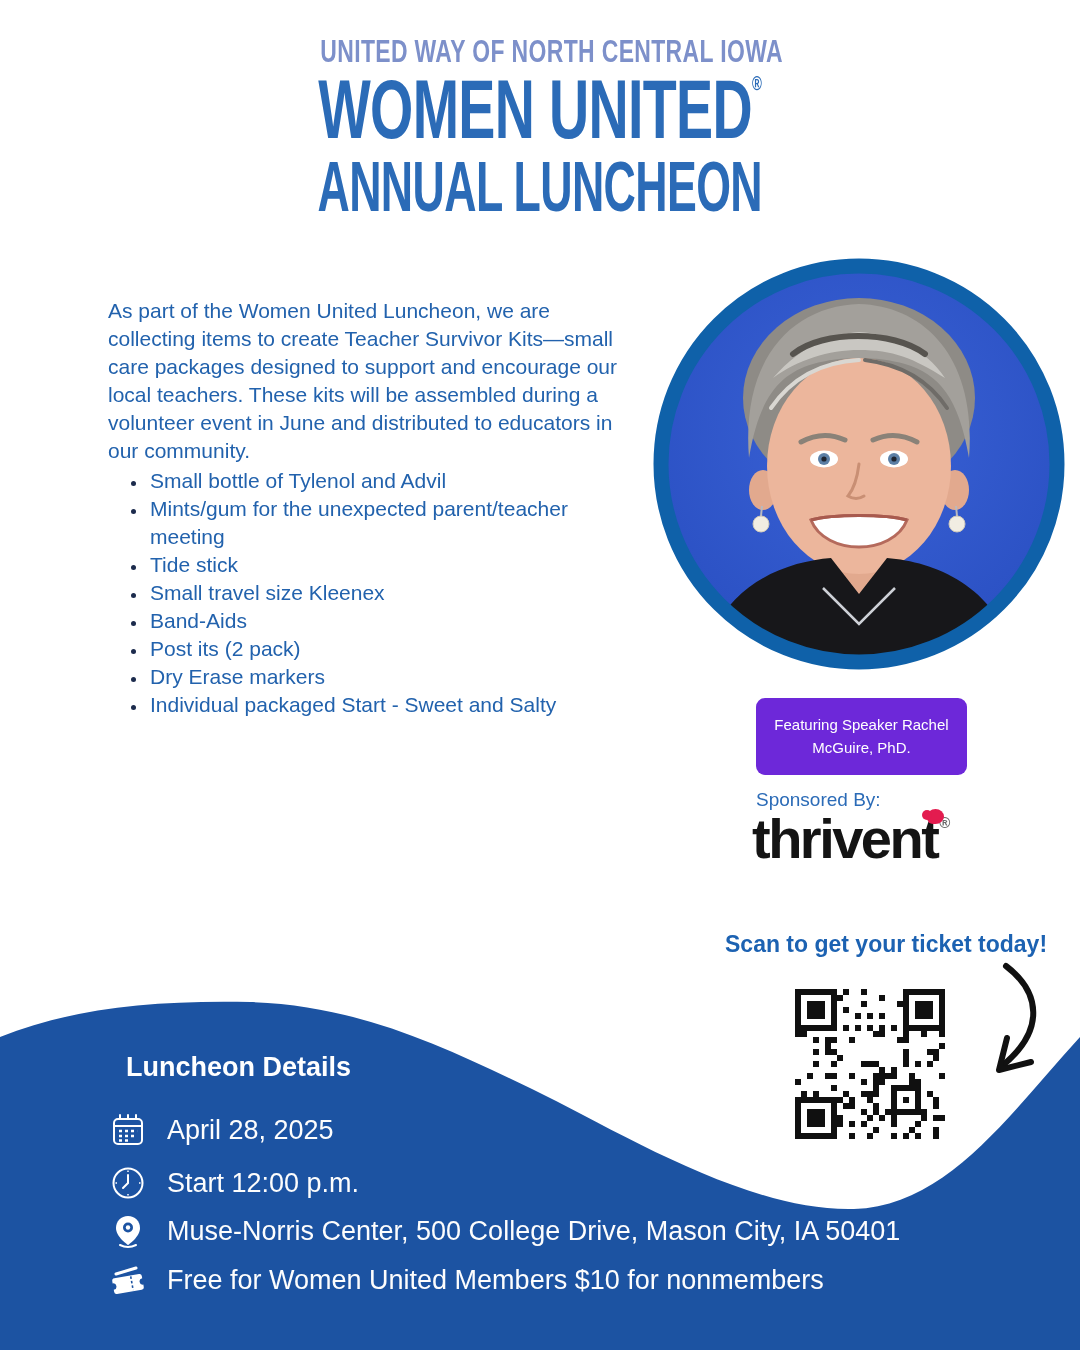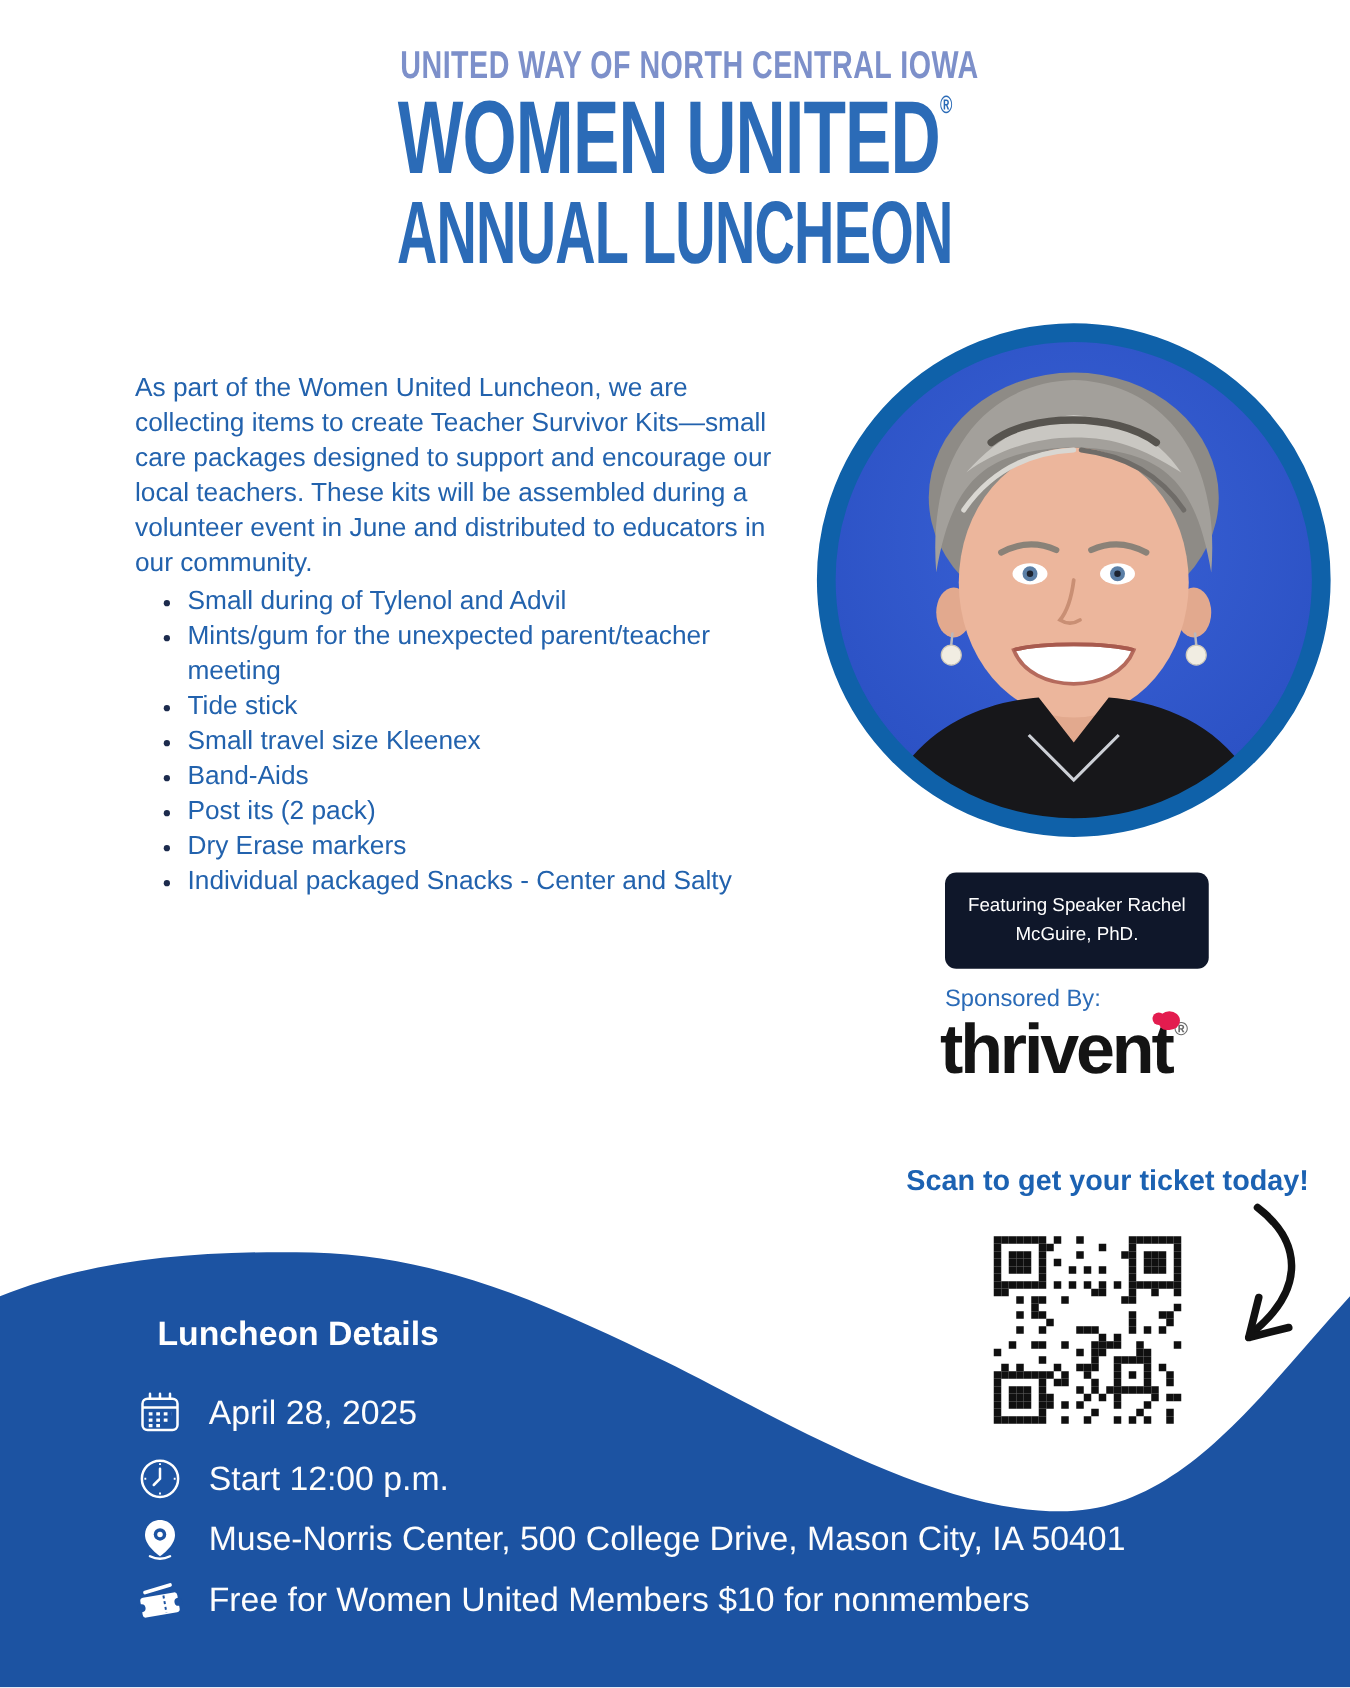--- a/index.html
+++ b/index.html
@@ -22,21 +22,21 @@
   .left-col p{margin:0;}
   .lead{font-weight:bold;color:#17549f;}
   .p2{margin-top:41px !important;}
   .p3{margin-top:38px !important;}
   .items-list{margin:2px 0 0 0;padding-left:40px;}
   .items-list li{padding-left:2px;}
   .items-list li::marker{color:#1c2b4d;font-size:18px;}
   
   .photo-wrap{position:absolute;left:653px;top:258px;width:412px;height:412px;}
   .speaker-box{
-    position:absolute;left:756px;top:698px;width:211px;height:77px;background:#0f172a;border-radius:9px;
+    position:absolute;left:756px;top:698px;width:211px;height:77px;background:#6d28d9;border-radius:9px;
     color:#ffffff;font-size:15px;line-height:1.5;display:flex;align-items:center;justify-content:center;
     text-align:center;padding:0 16px;box-sizing:border-box;
   }
   .sponsored{position:absolute;left:756px;top:789px;font-size:19px;color:#2b6bb7;}
   .thrivent{position:absolute;left:752px;top:806px;font-size:56px;font-weight:bold;color:#141414;letter-spacing:-2.5px;white-space:nowrap;}
   .t-wrap{position:relative;display:inline-block;}
   .t-blob{position:absolute;width:17px;height:15px;background:#e31c4f;border-radius:50% 50% 50% 6px;top:3px;right:-7px;}
   .t-blob::before{content:"";position:absolute;width:10px;height:10px;background:#e31c4f;border-radius:50%;left:-5px;top:1px;}
   .thrivent-reg{font-size:15px;color:#6a6a6a;letter-spacing:0;vertical-align:30px;margin-left:2px;}
   .cta{position:absolute;left:725px;top:931px;width:355px;text-align:left;font-size:23px;font-weight:bold;color:#1c62b2;}
@@ -61,28 +61,28 @@
 <div class="hdr-line hdr-title">
   <span class="cond"><span>WOMEN UNITED</span><sup>®</sup></span>
 </div>
 <div class="hdr-line hdr-subtitle">
   <span class="cond">ANNUAL LUNCHEON</span>
 </div>
 
 <div class="left-col">
   <p class="p2">As part of the Women United Luncheon, we are collecting items to create Teacher Survivor Kits—small care packages designed to support and encourage our local teachers. These kits will be assembled during a volunteer event in June and distributed to educators in our community.</p>
   <ul class="items-list">
-    <li>Small during of Tylenol and Advil</li>
+    <li>Small bottle of Tylenol and Advil</li>
     <li>Mints/gum for the unexpected parent/teacher meeting</li>
     <li>Tide stick</li>
     <li>Small travel size Kleenex</li>
     <li>Band-Aids</li>
     <li>Post its (2 pack)</li>
     <li>Dry Erase markers</li>
-    <li>Individual packaged Snacks - Center and Salty</li>
+    <li>Individual packaged Start - Sweet and Salty</li>
   </ul>
 </div>
 
 <div class="photo-wrap">
   <svg width="412" height="412" viewBox="0 0 412 412">
     <defs>
       <radialGradient id="pbg" cx="50%" cy="42%" r="75%">
         <stop offset="0%" stop-color="#3a62d6"></stop>
         <stop offset="70%" stop-color="#2c52c5"></stop>
         <stop offset="100%" stop-color="#2444ad"></stop>

